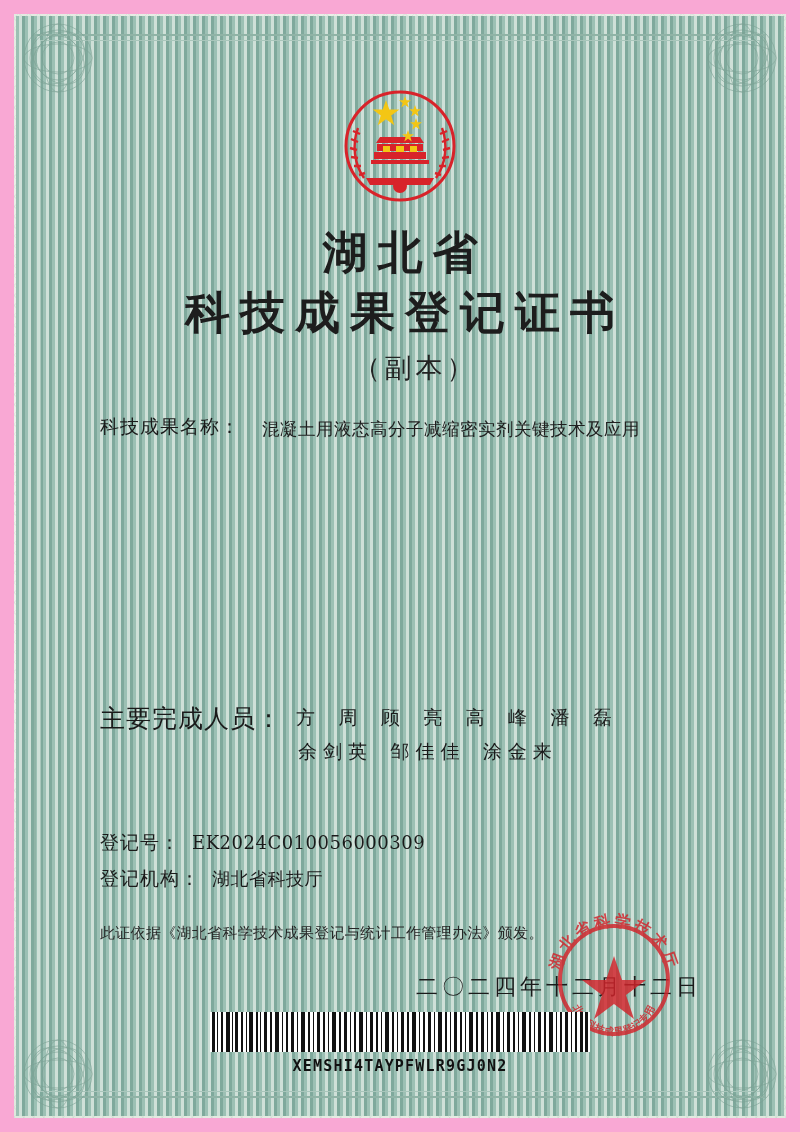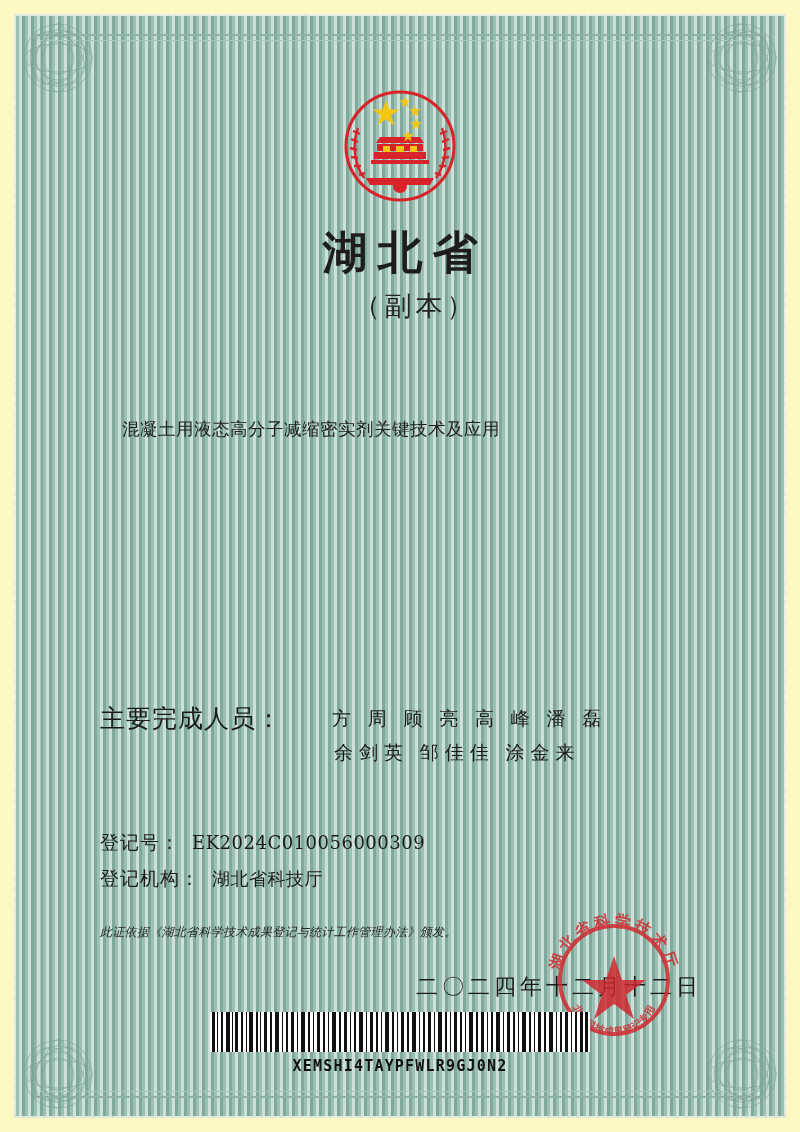--- a/index.html
+++ b/index.html
@@ -14,21 +14,21 @@
     position: relative;
     overflow: hidden;
   }
 
   
   .certificate {
     position: absolute;
     left: 0; top: 0;
     width: 800px;
     height: 1132px;
-    background: #fef9c3;
+    background: #f9a8d4;
   }
 
   
   .paper-bg {
     position: absolute;
     left: 14px; top: 14px;
     width: 772px; height: 1104px;
     background:
       repeating-linear-gradient(45deg, rgba(150,180,165,0.13) 0 1px, transparent 1px 7px),
       repeating-linear-gradient(-45deg, rgba(150,180,165,0.13) 0 1px, transparent 1px 7px),
@@ -162,24 +162,23 @@
   }
   .people-label {
     font-family: "DejaVu Serif", serif;
     font-size: 25px;
     color: #1a1a1a;
     letter-spacing: 1px;
     white-space: nowrap;
   }
   .people-names {
     margin-left: 14px;
-    font-family: Liberation Serif, serif;
+    font-family: Liberation Mono, monospace;
     font-size: 19px;
     color: #1a1a1a;
-    padding-left: 36px;
   }
   .people-names div {
     line-height: 34px;
     letter-spacing: 6px;
   }
   .people-names div.row2 { padding-left: 2px; }
 
   .reg-block {
     position: absolute;
     top: 778px;
@@ -206,24 +205,23 @@
     margin-left: 12px;
     letter-spacing: 0.5px;
   }
 
   .footnote {
     position: absolute;
     top: 872px;
     left: 48px;
     width: 610px;
     font-family: "DejaVu Serif", serif;
-    font-size: 12px;
+    font-size: 15px;
     color: #262626;
     letter-spacing: 0.3px;
-    font-style: italic;
   }
 
   .issue-date {
     position: absolute;
     top: 920px;
     right: 46px;
     font-family: "DejaVu Serif", serif;
     font-size: 22px;
     color: #1a1a1a;
     letter-spacing: 4px;
@@ -398,25 +396,27 @@
           <polygon points="69,14 70.5,18.3 75,18.3 71.4,21 72.7,25.4 69,22.7 65.3,25.4 66.6,21 63,18.3 67.5,18.3"></polygon>
           <polygon points="79,23 80.5,27.3 85,27.3 81.4,30 82.7,34.4 79,31.7 75.3,34.4 76.6,30 73,27.3 77.5,27.3"></polygon>
           <polygon points="80,36 81.5,40.3 86,40.3 82.4,43 83.7,47.4 80,44.7 76.3,47.4 77.6,43 74,40.3 78.5,40.3"></polygon>
           <polygon points="72,48 73.5,52.3 78,52.3 74.4,55 75.7,59.4 72,56.7 68.3,59.4 69.6,55 66,52.3 70.5,52.3"></polygon>
         </g>
       </g>
     </svg>
 
     <div class="title-block">
       <div class="title-line title-line1">湖北省</div>
+      <div class="title-line title-line2">科技成果登记证书</div>
       <div class="subtitle">（副本）</div>
     </div>
 
     <div class="fields">
       <div class="field-row name">
+        <div class="field-label">科技成果名称：</div>
         <div class="field-value">混凝土用液态高分子减缩密实剂关键技术及应用</div>
       </div>
     </div>
 
     <div class="people">
       <div class="people-label">主要完成人员：</div>
       <div class="people-names">
         <div class="row1">方 周 顾 亮 高 峰 潘 磊</div>
         <div class="row2">余剑英  邹佳佳  涂金来</div>
       </div>

